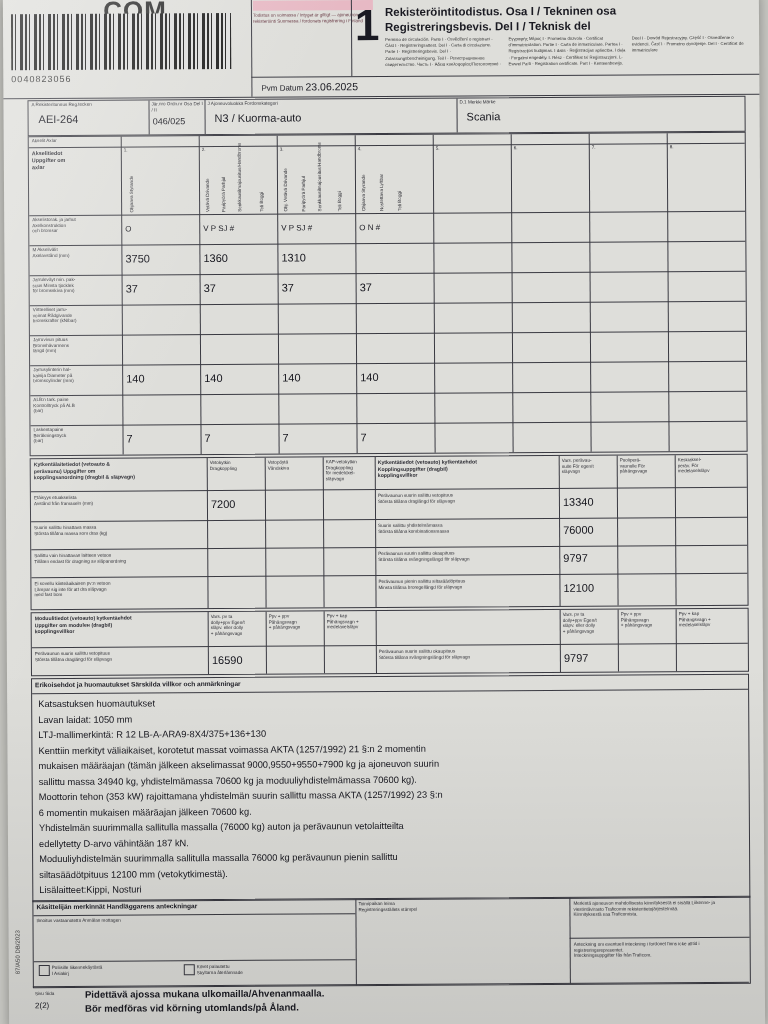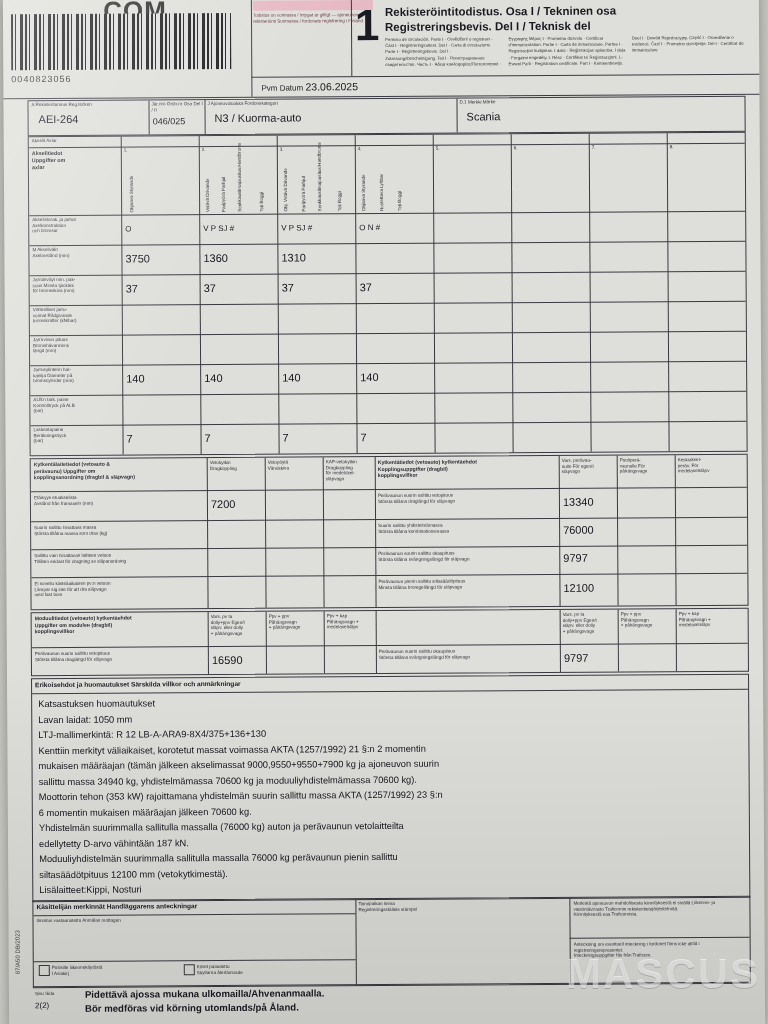--- a/index.html
+++ b/index.html
@@ -376,14 +376,13 @@
     <div class="frame" style="left:24px;top:990px;width:716px;height:34px;border-top:1px solid #3a3a42;border-left:none;border-right:none;border-bottom:none;">
       <div class="lbl" style="position:absolute;left:2px;top:4px;">Sivu Sida</div>
       <div style="position:absolute;left:2px;top:14px;font-size:8px;">2(2)</div>
       <div style="position:absolute;left:52px;top:2px;font-size:9.6px;font-weight:bold;">Pidettävä ajossa mukana ulkomailla/Ahvenanmaalla.</div>
       <div style="position:absolute;left:52px;top:16px;font-size:9.6px;font-weight:bold;">Bör medföras vid körning utomlands/på Åland.</div>
     </div>
 
     <div class="sidecode" style="left:6px;bottom:52px;">87/A50  DB/2023</div>
   </div>
 
-  <div class="wm">MASCUS</div>
 </div>
 
 </body></html>

